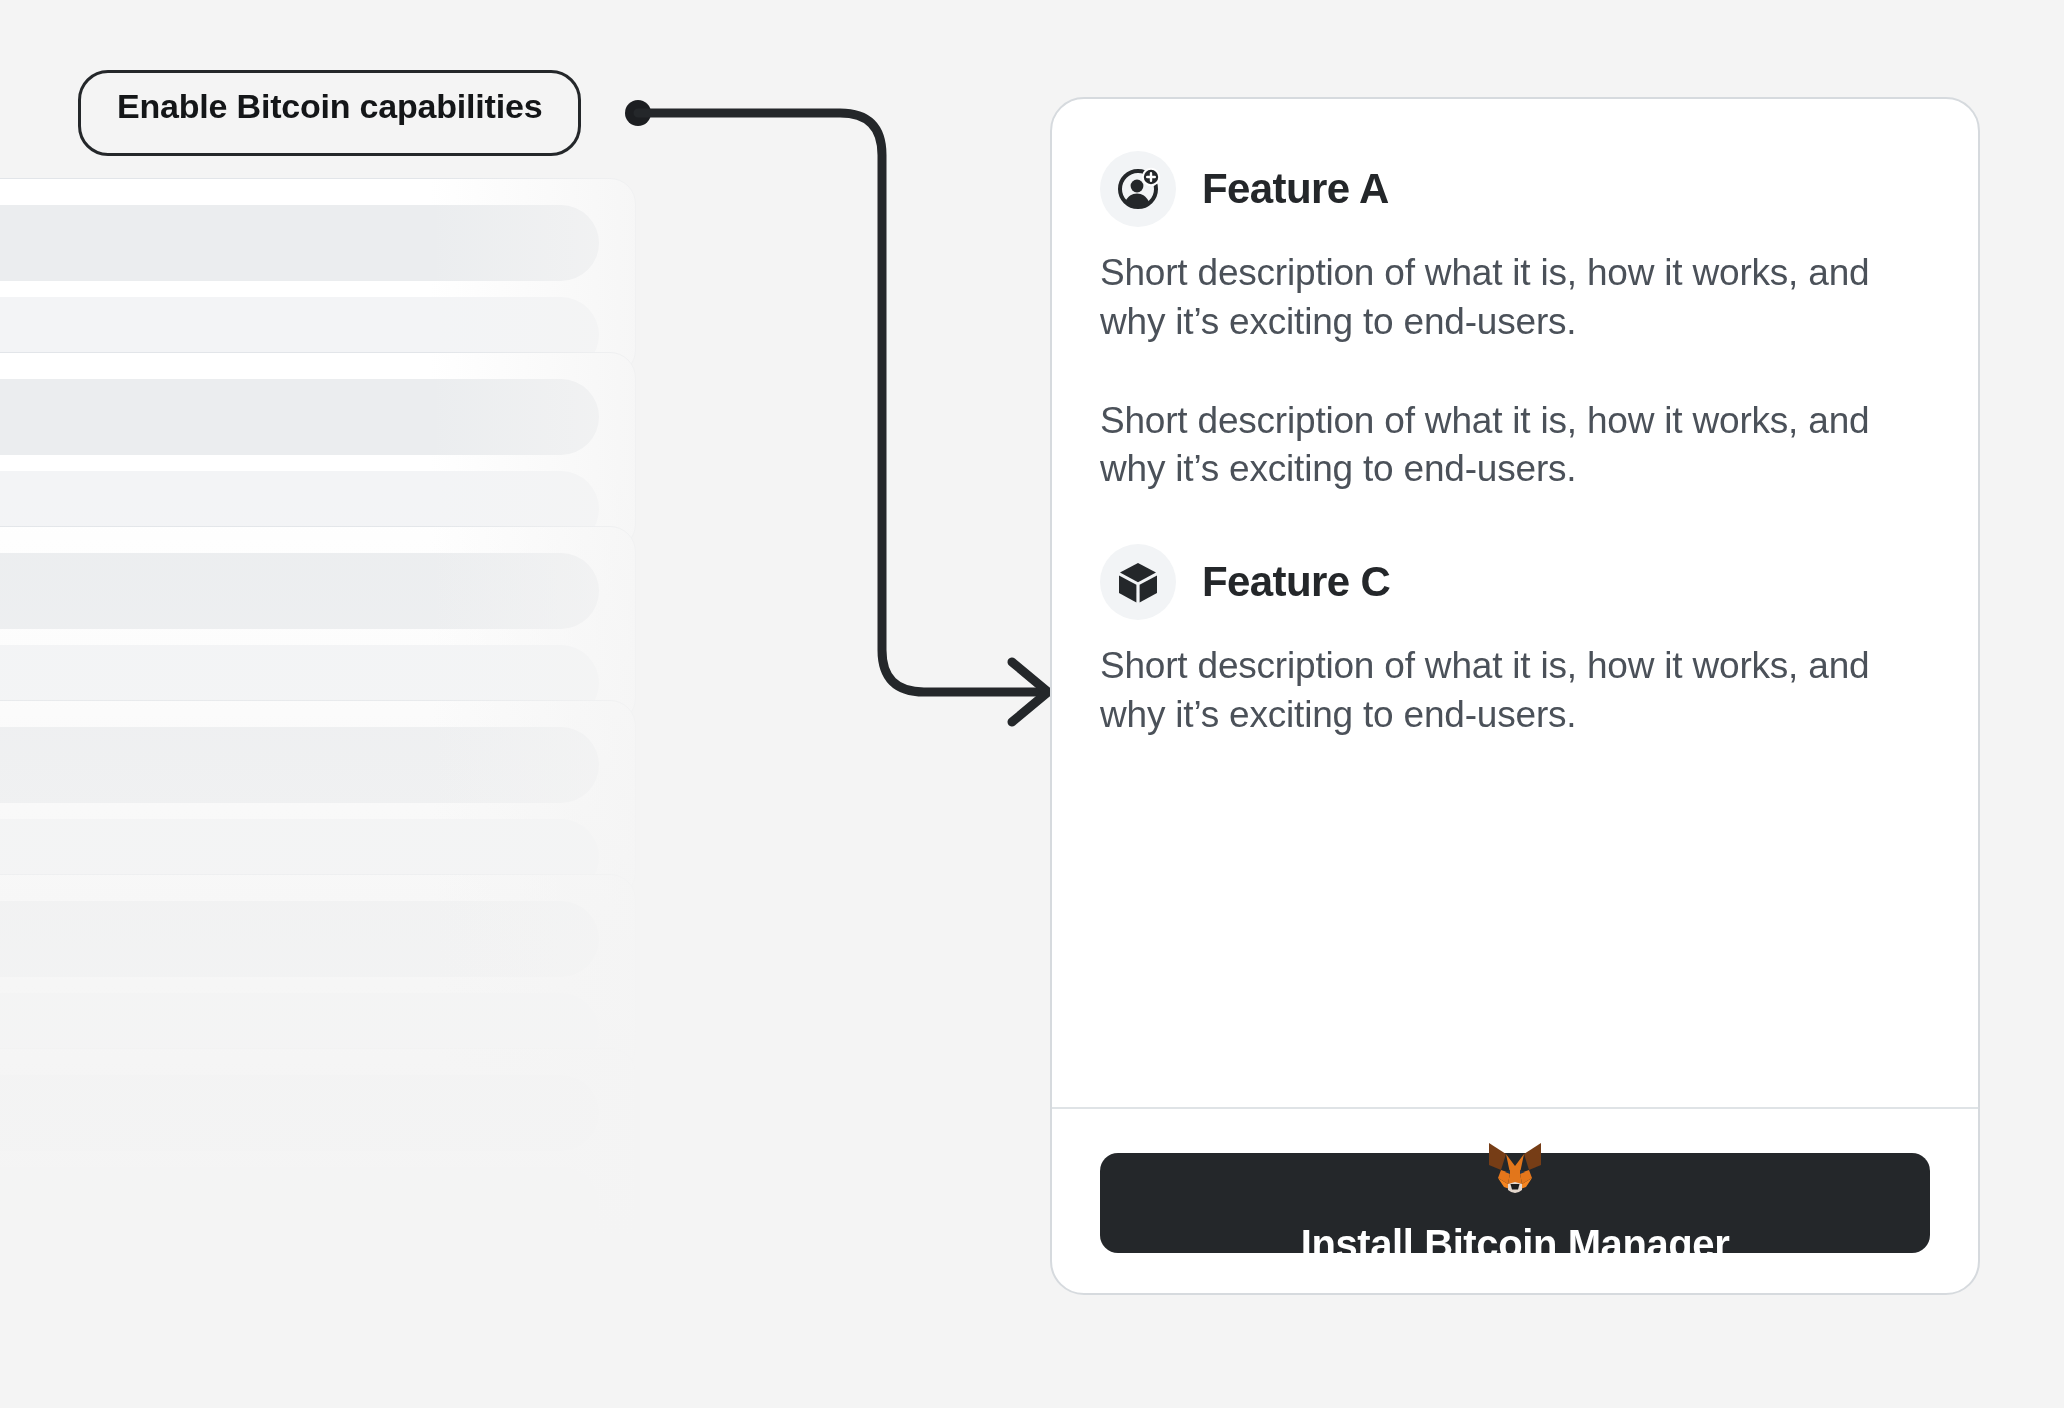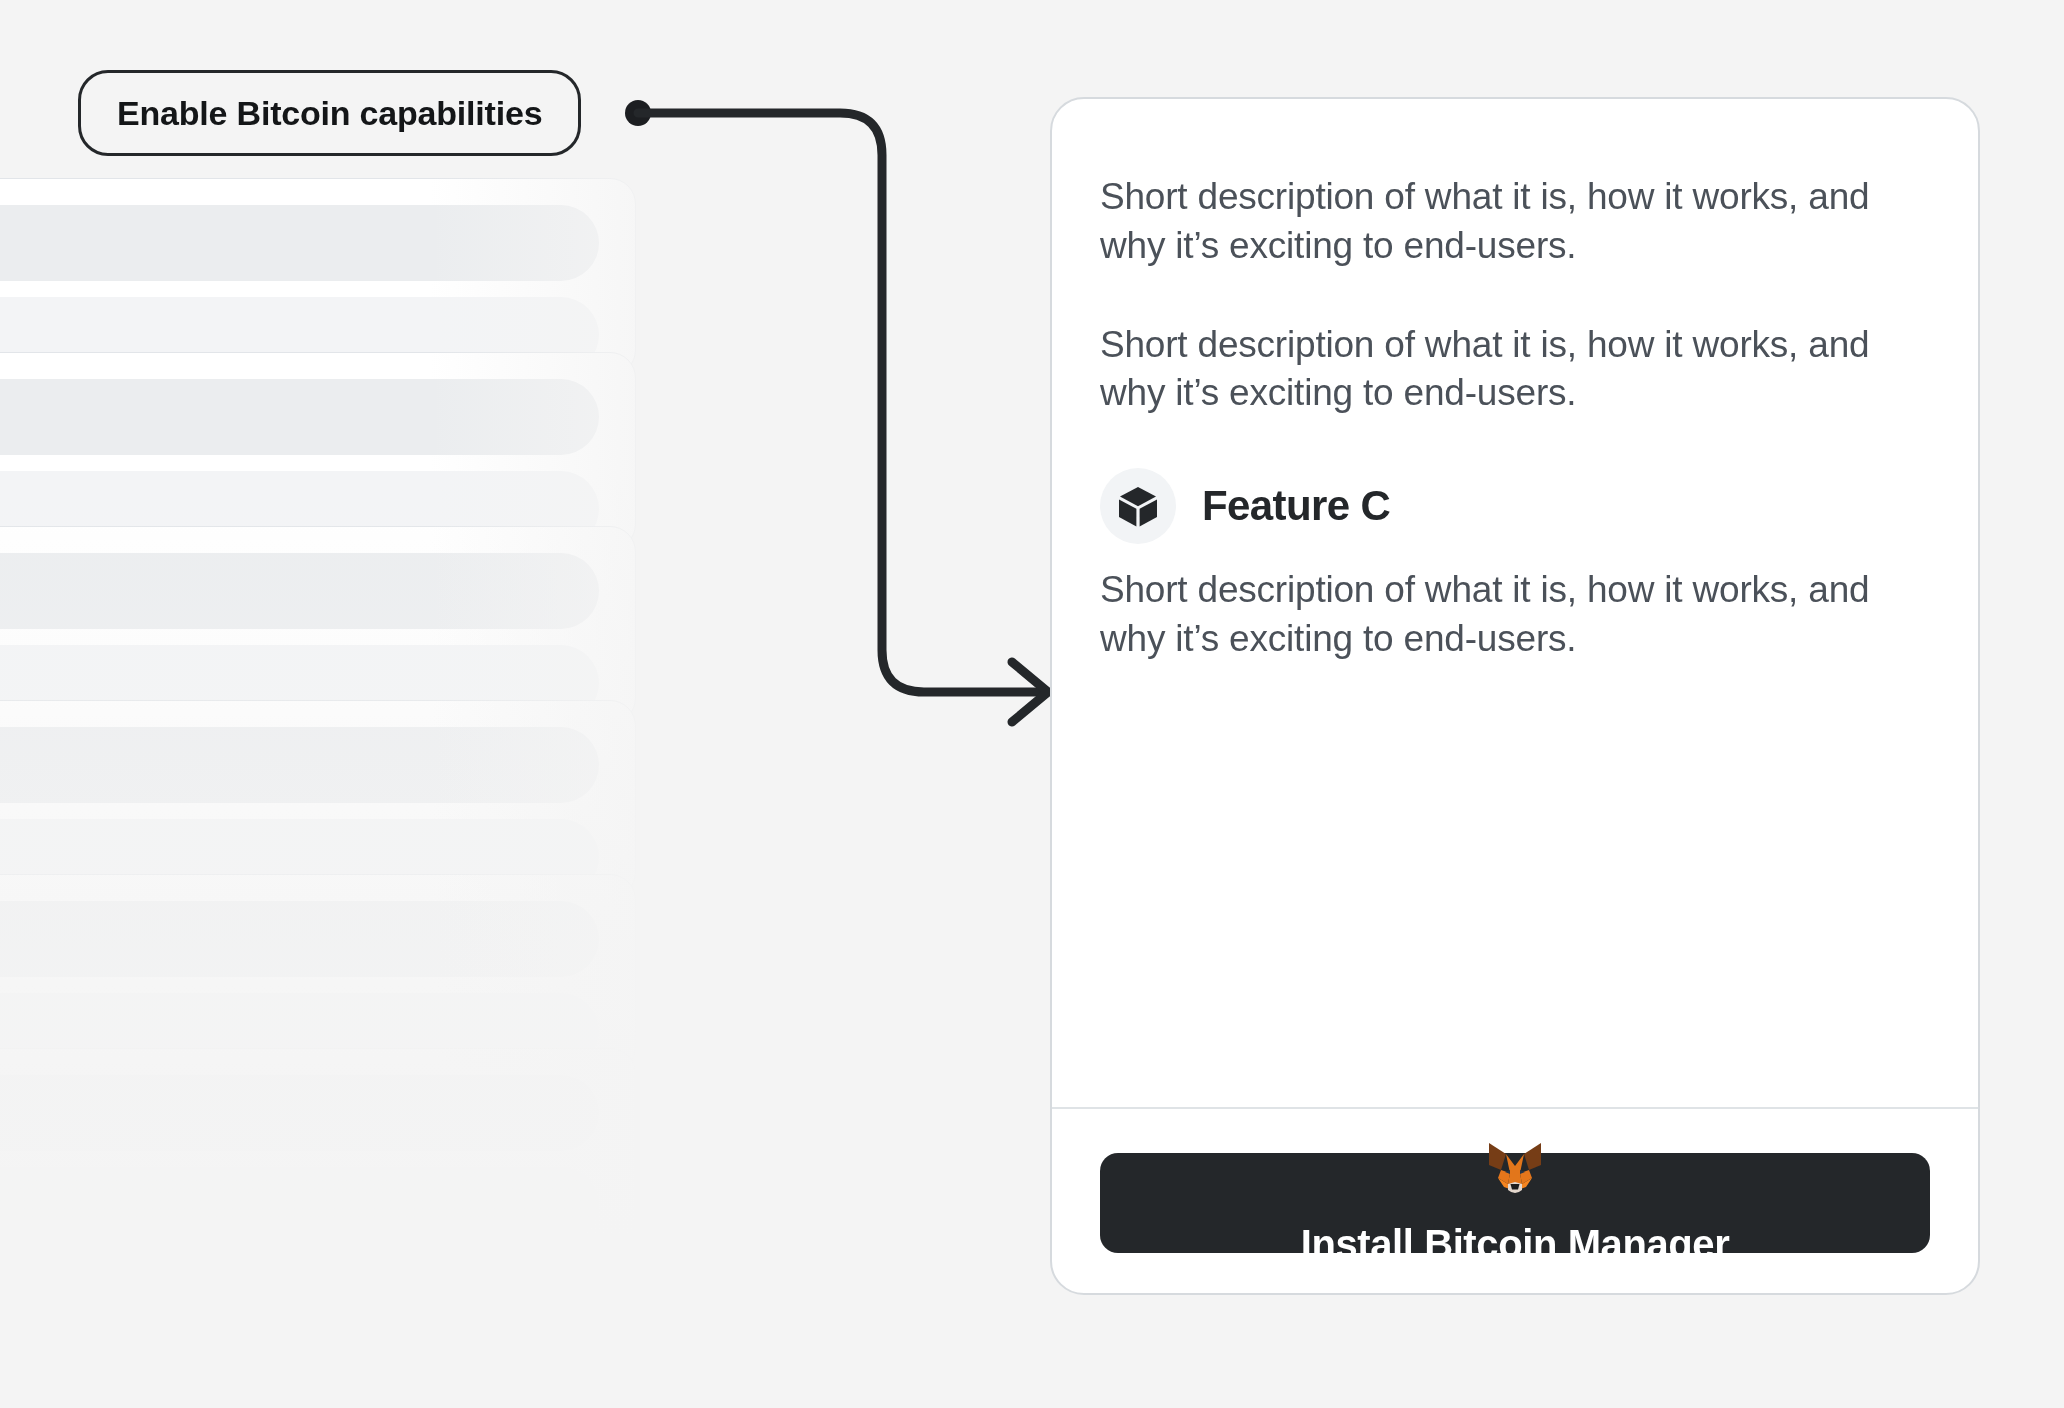--- a/index.html
+++ b/index.html
@@ -78,23 +78,22 @@
     pointer-events: none;
   }
 
   
   .callout-pill {
     position: absolute;
     left: 78px;
     top: 70px;
     height: 86px;
     box-sizing: border-box;
-    padding: 8px 36px;
-    display: flex;
-    align-items: center;
+    padding: 14px 36px;
+    display: flex;
     border: 3px solid #24272a;
     border-radius: 30px;
     background: #f4f4f4;
     font-size: 34px;
     font-weight: 600;
     color: #141618;
     letter-spacing: -0.2px;
     white-space: nowrap;
   }
   .callout-dot {
@@ -245,20 +244,34 @@
 <svg class="connector" viewBox="0 0 2064 1408" width="2064" height="1408">
   <path d="M 638 113 L 840 113 Q 882 113 882 155 L 882 650 Q 882 692 924 692 L 1046 692" fill="none" stroke="#24272a" stroke-width="9" stroke-linecap="round" stroke-linejoin="round"></path>
   <path d="M 1012 662 L 1048 692 L 1012 722" fill="none" stroke="#24272a" stroke-width="9" stroke-linecap="round" stroke-linejoin="round"></path>
 </svg>
 
 <div class="feature-card">
 
   <div class="card-body">
 
     <div class="feature-block">
+      <div class="feature-head">
+        <span class="feature-icon">
+          <svg width="48" height="48" viewBox="0 0 48 48">
+            <path d="M24 6 A18 18 0 1 0 24 42 A18 18 0 1 0 24 6 Z" fill="none" stroke="#24272a" stroke-width="4"></path>
+            <circle cx="23" cy="21" r="6.4" fill="#24272a"></circle>
+            <path d="M11.2 36.6 C13.6 31.2 18 28.4 23 28.4 C28 28.4 32.4 31.2 34.8 36.6
+                     A18 18 0 0 1 11.2 36.6 Z" fill="#24272a"></path>
+            <circle cx="37" cy="12" r="9.2" fill="#ffffff"></circle>
+            <circle cx="37" cy="12" r="7.2" fill="#24272a"></circle>
+            <path d="M37 8.2 L37 15.8 M33.2 12 L40.8 12" stroke="#ffffff" stroke-width="2.4" stroke-linecap="round"></path>
+          </svg>
+        </span>
+        <span class="feature-title">Feature A</span>
+      </div>
       <div class="feature-desc">Short description of what it is, how it works, and why it’s exciting to end-users.</div>
     </div>
 
     <div class="feature-block">
       <div class="feature-desc">Short description of what it is, how it works, and why it’s exciting to end-users.</div>
     </div>
 
     <div class="feature-block">
       <div class="feature-head">
         <span class="feature-icon">

